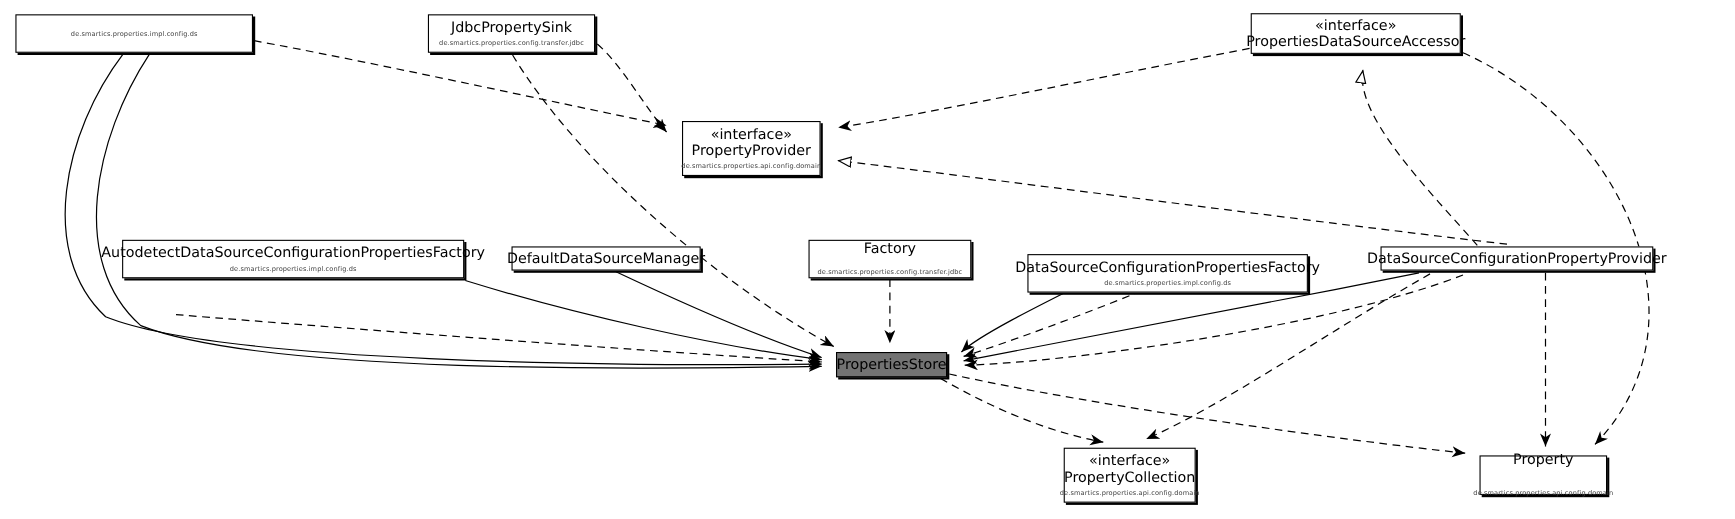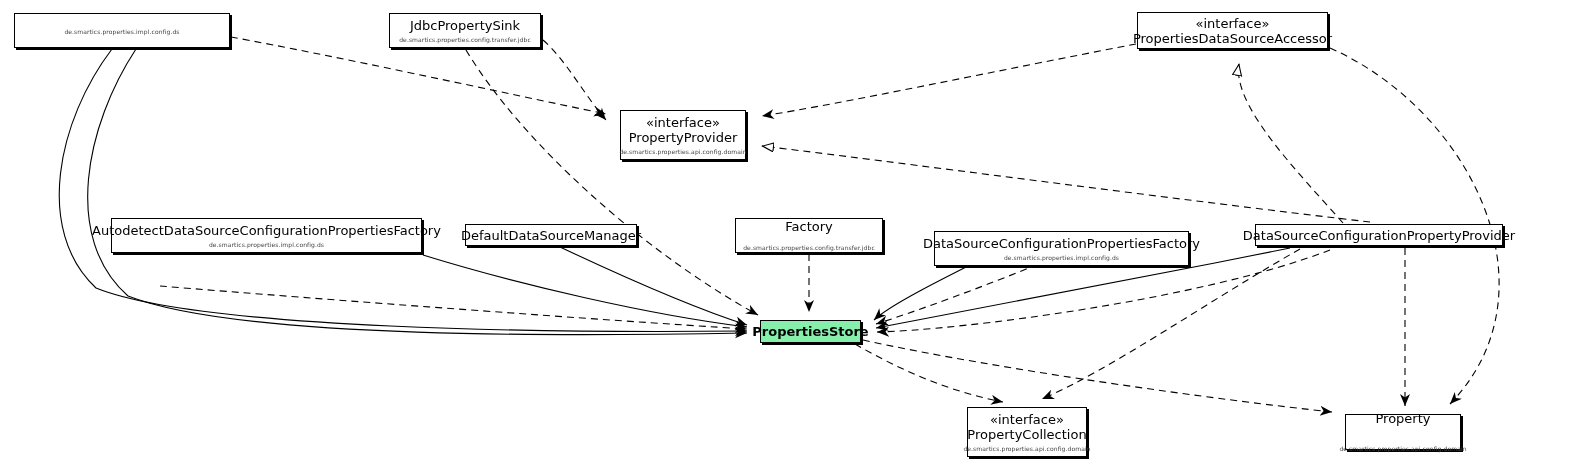--- a/index.html
+++ b/index.html
@@ -19,21 +19,21 @@
     font-size:13px;color:#000;line-height:15px;white-space:nowrap;
     padding:0 6px;
   }
   .node .stereo{
     font-size:13px;color:#000000;line-height:15px;white-space:nowrap;
   }
   .node .pkg{
     font-size:6px;color:#444;line-height:8px;white-space:nowrap;
     margin-top:3px;letter-spacing:0.1px;
   }
-  .node.highlight{background:#86efac;font-weight:bold;}
+  .node.highlight{background:#737373;}
   .node.shadow{box-shadow:2px 2px 0 0 #000;}
 </style>
 </head>
 <body>
 
 <div id="diagram">
 
   <svg class="edges" viewBox="0 0 1577 472">
     <defs>
       <marker id="solidArrow" markerWidth="14" markerHeight="14" refX="12" refY="5" orient="auto" markerUnits="userSpaceOnUse">

